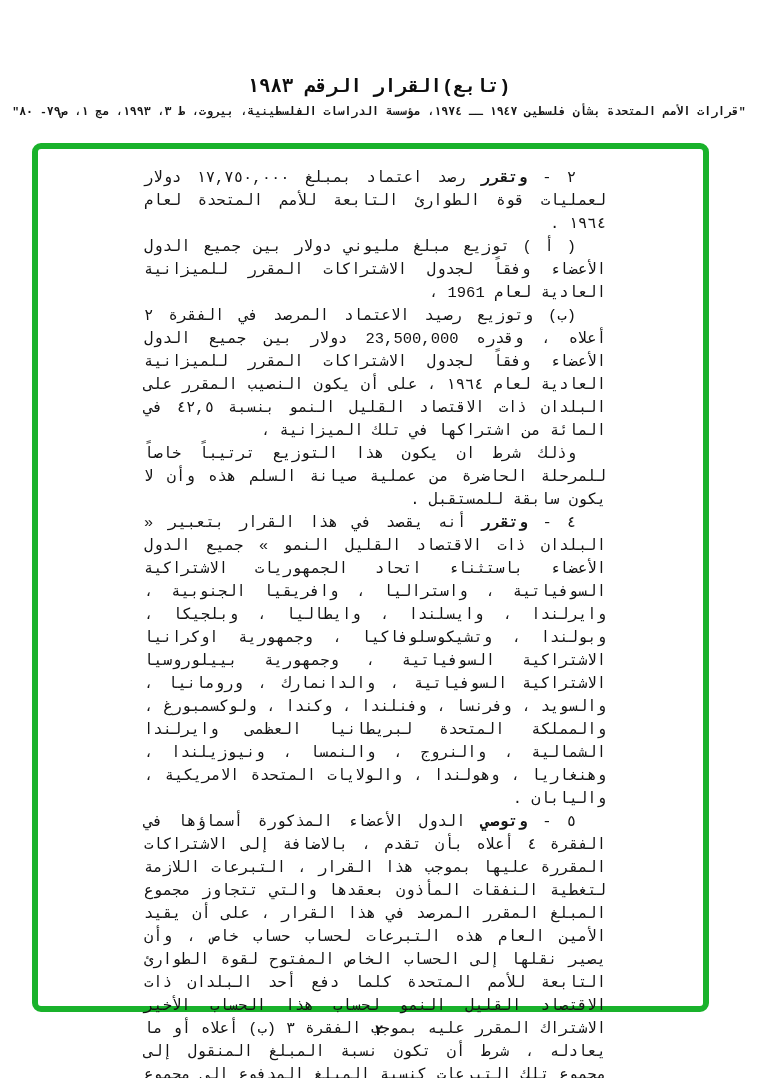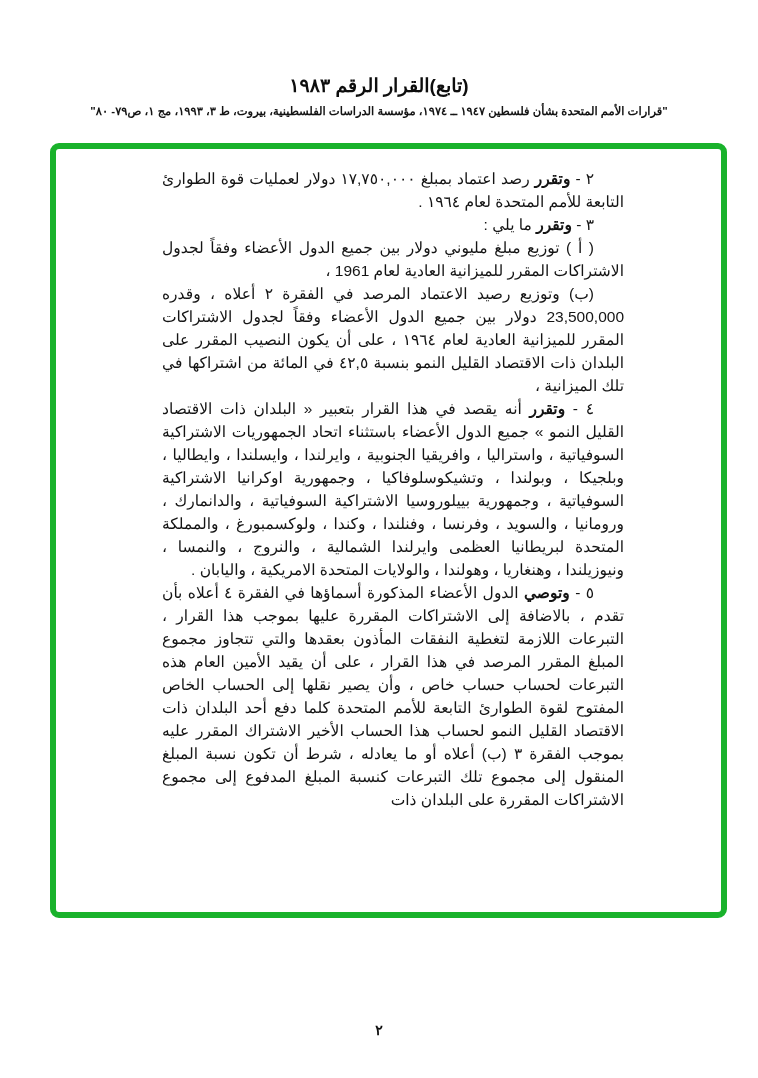--- a/index.html
+++ b/index.html
@@ -6,21 +6,21 @@
     margin: 0;
     padding: 0;
     background: #ffffff;
   }
   .page {
     position: relative;
     width: 758px;
     height: 1078px;
     background: #ffffff;
     overflow: hidden;
-    font-family: Liberation Sans, sans-serif;
+    font-family: Liberation Mono, monospace;
     color: #111111;
     direction: rtl;
   }
   .doc-title {
     position: absolute;
     top: 74px;
     left: 0;
     width: 100%;
     text-align: center;
     font-size: 19px;
@@ -35,24 +35,24 @@
     left: 0;
     width: 100%;
     text-align: center;
     font-size: 11.5px;
     font-weight: bold;
     color: #141414;
     white-space: nowrap;
   }
   .frame {
     position: absolute;
-    left: 50px;
+    left: 32px;
     top: 143px;
     width: 677px;
-    height: 775px;
+    height: 869px;
     box-sizing: border-box;
     border: 6px solid #19b22b;
     border-radius: 9px;
     background: #ffffff;
   }
   .body-text {
     position: absolute;
     top: 18px;
     right: 97px;
     width: 462px;
@@ -87,26 +87,26 @@
 
   <h1 class="doc-title">(تابع)القرار الرقم ١٩٨٣</h1>
 
   <div class="doc-subtitle">"قرارات الأمم المتحدة بشأن فلسطين ١٩٤٧ ــ ١٩٧٤، مؤسسة الدراسات الفلسطينية، بيروت، ط ٣، ١٩٩٣، مج ١، ص٧٩- ٨٠"</div>
 
   <div class="frame">
     <div class="body-text">
 
       <p><span>٢ - </span><b>وتقرر</b><span> رصد اعتماد بمبلغ ١٧,٧٥٠,٠٠٠ دولار لعمليات قوة الطوارئ التابعة للأمم المتحدة لعام ١٩٦٤ .</span></p>
 
-      <p><span>٣ - </span><b>وتقرر</b><span> ما يلي :</span></p>
 
       <p><span></span><b></b><span>( أ ) توزيع مبلغ مليوني دولار بين جميع الدول الأعضاء وفقاً لجدول الاشتراكات المقرر للميزانية العادية لعام 1961 ،</span></p>
 
       <p><span></span><b></b><span>(ب) وتوزيع رصيد الاعتماد المرصد في الفقرة ٢ أعلاه ، وقدره 23,500,000 دولار بين جميع الدول الأعضاء وفقاً لجدول الاشتراكات المقرر للميزانية العادية لعام ١٩٦٤ ، على أن يكون النصيب المقرر على البلدان ذات الاقتصاد القليل النمو بنسبة ٤٢,٥ في المائة من اشتراكها في تلك الميزانية ،</span></p>
 
+      <p><span></span><b></b><span>وذلك شرط ان يكون هذا التوزيع ترتيباً خاصاً للمرحلة الحاضرة من عملية صيانة السلم هذه وأن لا يكون سابقة للمستقبل .</span></p>
 
       <p><span>٤ - </span><b>وتقرر</b><span> أنه يقصد في هذا القرار بتعبير « البلدان ذات الاقتصاد القليل النمو » جميع الدول الأعضاء باستثناء اتحاد الجمهوريات الاشتراكية السوفياتية ، واستراليا ، وافريقيا الجنوبية ، وايرلندا ، وايسلندا ، وايطاليا ، وبلجيكا ، وبولندا ، وتشيكوسلوفاكيا ، وجمهورية اوكرانيا الاشتراكية السوفياتية ، وجمهورية بييلوروسيا الاشتراكية السوفياتية ، والدانمارك ، ورومانيا ، والسويد ، وفرنسا ، وفنلندا ، وكندا ، ولوكسمبورغ ، والمملكة المتحدة لبريطانيا العظمى وايرلندا الشمالية ، والنروج ، والنمسا ، ونيوزيلندا ، وهنغاريا ، وهولندا ، والولايات المتحدة الامريكية ، واليابان .</span></p>
 
       <p><span>٥ - </span><b>وتوصي</b><span> الدول الأعضاء المذكورة أسماؤها في الفقرة ٤ أعلاه بأن تقدم ، بالاضافة إلى الاشتراكات المقررة عليها بموجب هذا القرار ، التبرعات اللازمة لتغطية النفقات المأذون بعقدها والتي تتجاوز مجموع المبلغ المقرر المرصد في هذا القرار ، على أن يقيد الأمين العام هذه التبرعات لحساب حساب خاص ، وأن يصير نقلها إلى الحساب الخاص المفتوح لقوة الطوارئ التابعة للأمم المتحدة كلما دفع أحد البلدان ذات الاقتصاد القليل النمو لحساب هذا الحساب الأخير الاشتراك المقرر عليه بموجب الفقرة ٣ (ب) أعلاه أو ما يعادله ، شرط أن تكون نسبة المبلغ المنقول إلى مجموع تلك التبرعات كنسبة المبلغ المدفوع إلى مجموع الاشتراكات المقررة على البلدان ذات</span></p>
 
     </div>
   </div>
 
   <div class="page-number">٢</div>
 

